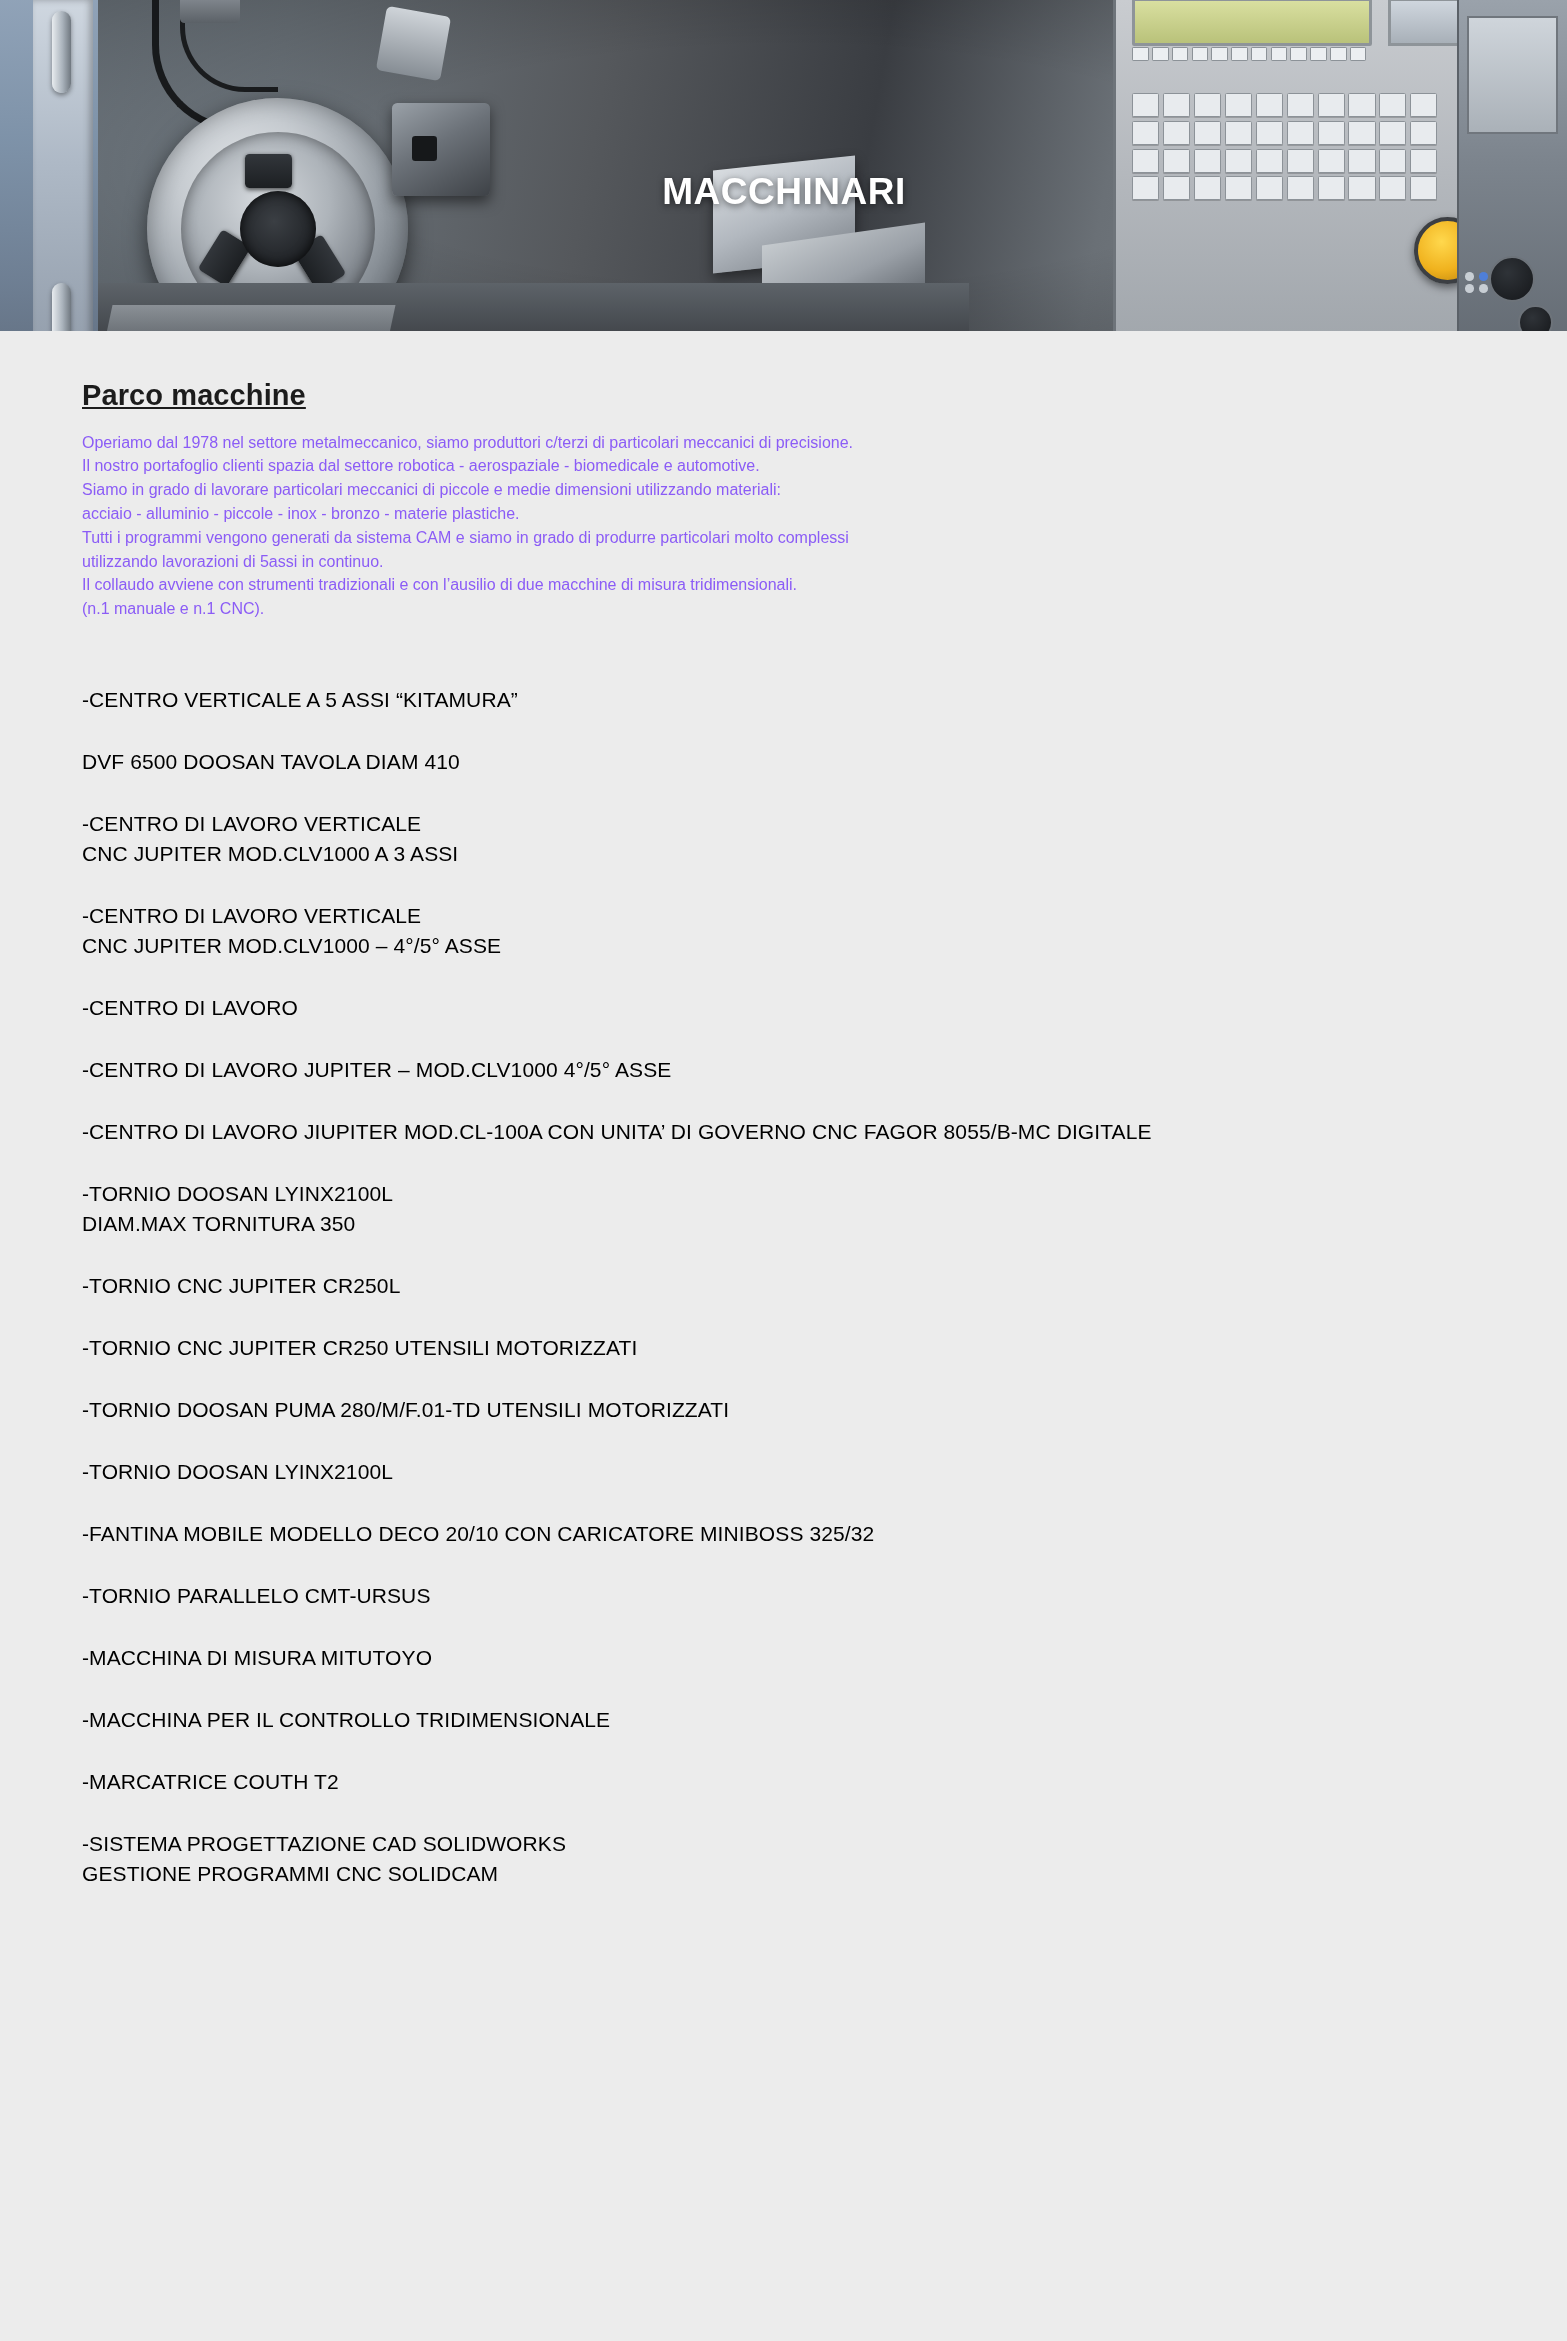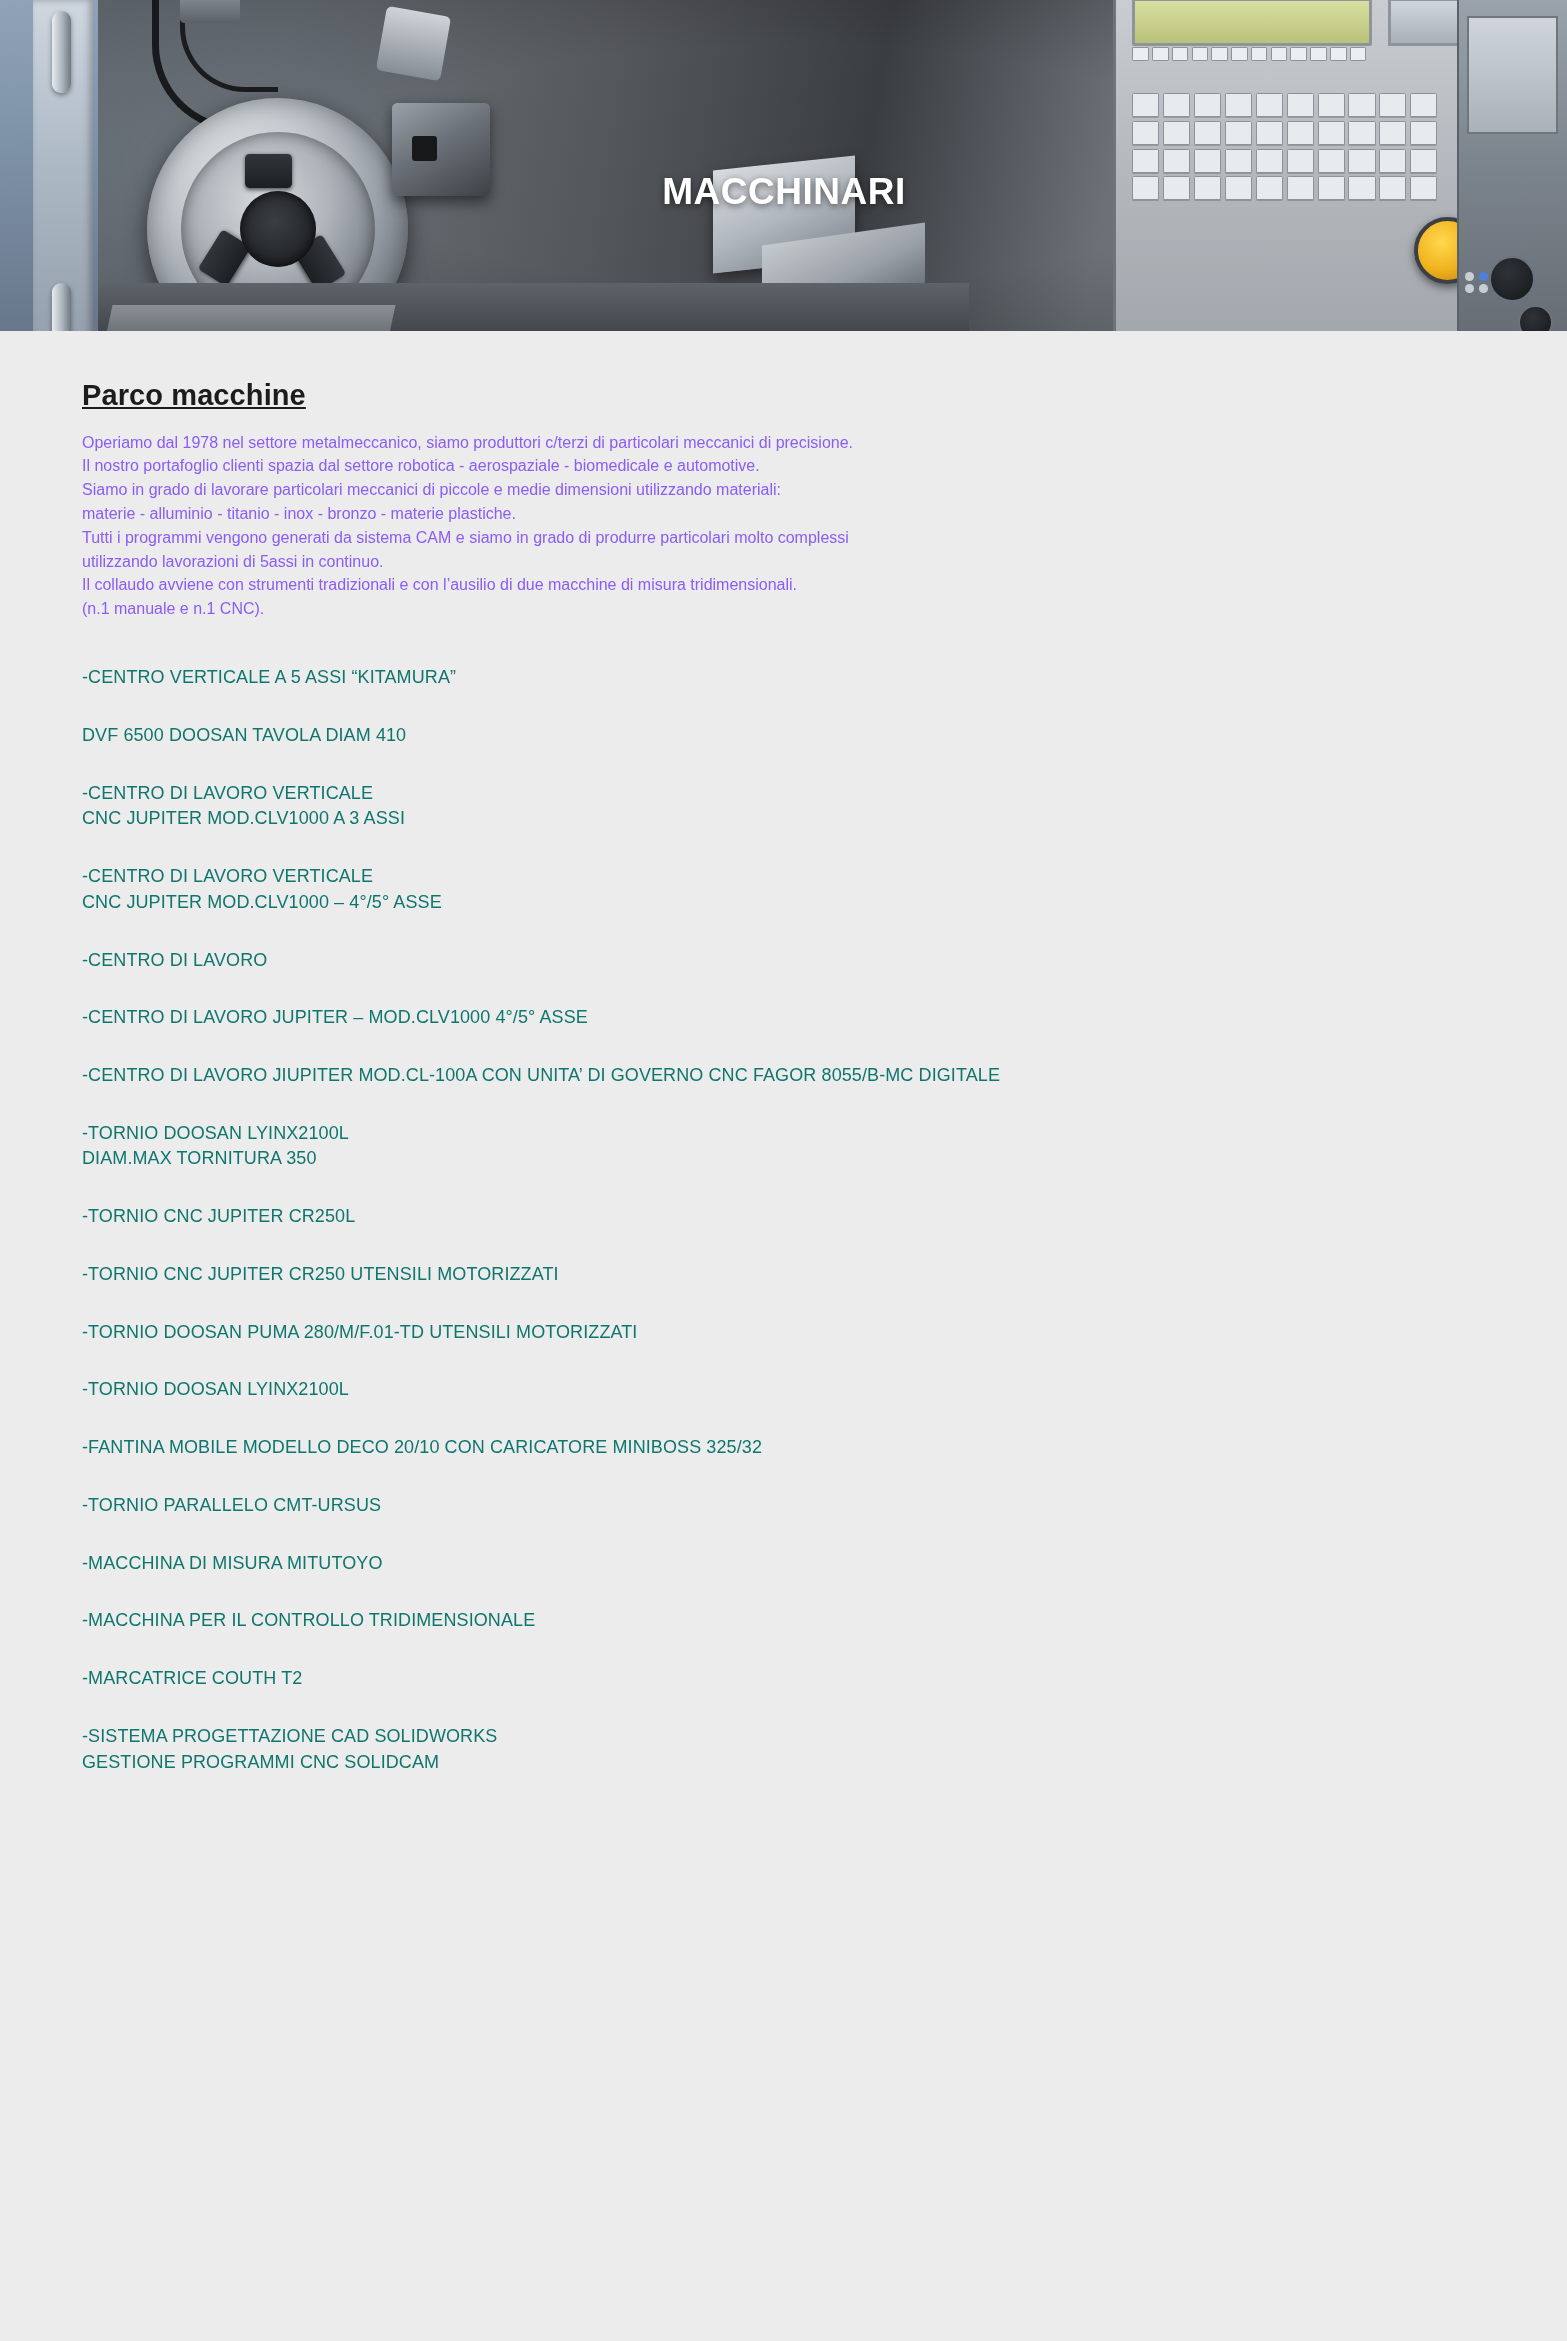--- a/index.html
+++ b/index.html
@@ -320,24 +320,24 @@
   }
   .intro {
     font-size: 16px;
     line-height: 1.49;
     color: #8b5cf6;
     max-width: 1317px;
   }
   .intro p { margin: 0; }
 
   .machines {
-    margin-top: 44px;
-    font-size: 18px;
+    margin-top: 64px;
+    font-size: 21px;
     line-height: 1.43;
-    color: #0f766e;
+    color: #000000;
     letter-spacing: 0.1px;
   }
   .machine-item {
     margin-bottom: 32px;
   }
   .machine-item .ln { display: block; }
   .spacer-bottom { height: 65px; }
 </style>
 </head>
 <body>
@@ -455,21 +455,21 @@
   </div>
 
   <div class="content">
 
     <h2 class="section-title">Parco macchine</h2>
 
     <div class="intro">
       <p>Operiamo dal 1978 nel settore metalmeccanico, siamo produttori c/terzi di particolari meccanici di precisione.</p>
       <p>Il nostro portafoglio clienti spazia dal settore robotica - aerospaziale - biomedicale e automotive.</p>
       <p>Siamo in grado di lavorare particolari meccanici di piccole e medie dimensioni utilizzando materiali:</p>
-      <p>materie - alluminio - titanio - inox - bronzo - materie plastiche.</p>
+      <p>acciaio - alluminio - piccole - inox - bronzo - materie plastiche.</p>
       <p>Tutti i programmi vengono generati da sistema CAM e siamo in grado di produrre particolari molto complessi</p>
       <p>utilizzando lavorazioni di 5assi in continuo.</p>
       <p>Il collaudo avviene con strumenti tradizionali e con l’ausilio di due macchine di misura tridimensionali.</p>
       <p>(n.1 manuale e n.1 CNC).</p>
     </div>
 
     <div class="machines">
       <div class="machine-item">
         <span class="ln">-CENTRO VERTICALE A 5 ASSI “KITAMURA”</span>
       </div>

